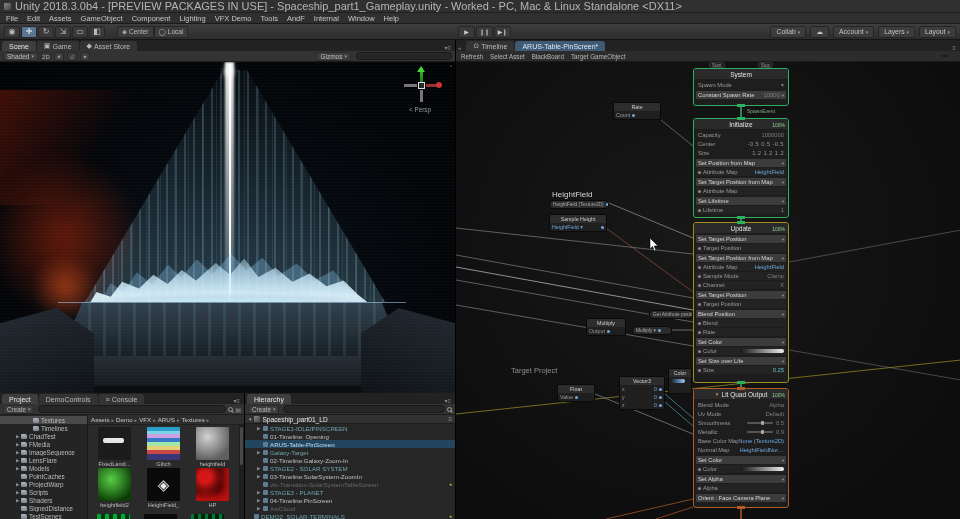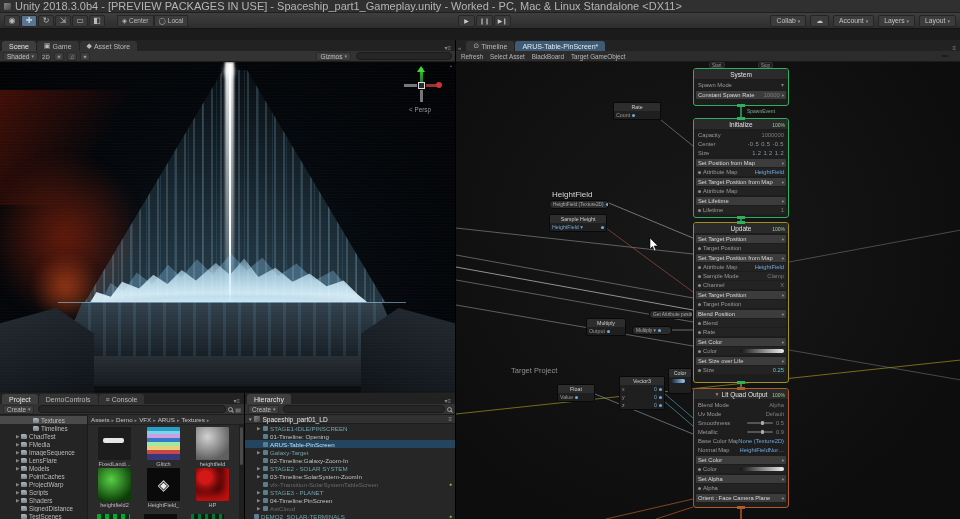--- a/index.html
+++ b/index.html
@@ -236,20 +236,34 @@
 </head>
 <body>
 
 <div id="app">
 
   <div class="titlebar">
     <span class="uicon"></span>
     <span>Unity 2018.3.0b4 - [PREVIEW PACKAGES IN USE] - Spaceship_part1_Gameplay.unity - Worked - PC, Mac &amp; Linux Standalone &lt;DX11&gt;</span>
   </div>
 
+  <div class="menubar">
+      <span class="menu-item">File</span>
+      <span class="menu-item">Edit</span>
+      <span class="menu-item">Assets</span>
+      <span class="menu-item">GameObject</span>
+      <span class="menu-item">Component</span>
+      <span class="menu-item">Lighting</span>
+      <span class="menu-item">VFX Demo</span>
+      <span class="menu-item">Tools</span>
+      <span class="menu-item">AndF</span>
+      <span class="menu-item">Internal</span>
+      <span class="menu-item">Window</span>
+      <span class="menu-item">Help</span>
+    </div>
 
   <div class="maintoolbar">
     <div class="toolgrp">
       <span class="tbtn">◉</span>
       <span class="tbtn on">✛</span>
       <span class="tbtn">↻</span>
       <span class="tbtn">⇲</span>
       <span class="tbtn">▭</span>
       <span class="tbtn">◧</span>
     </div>

